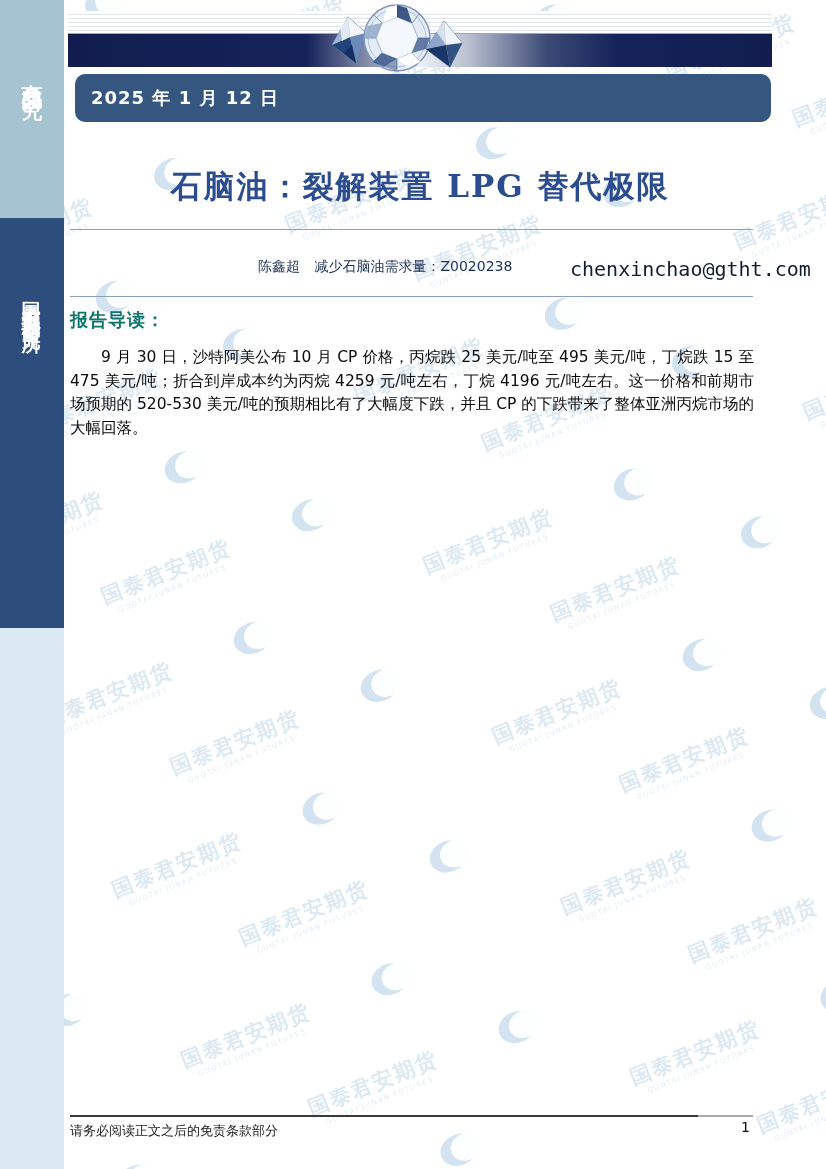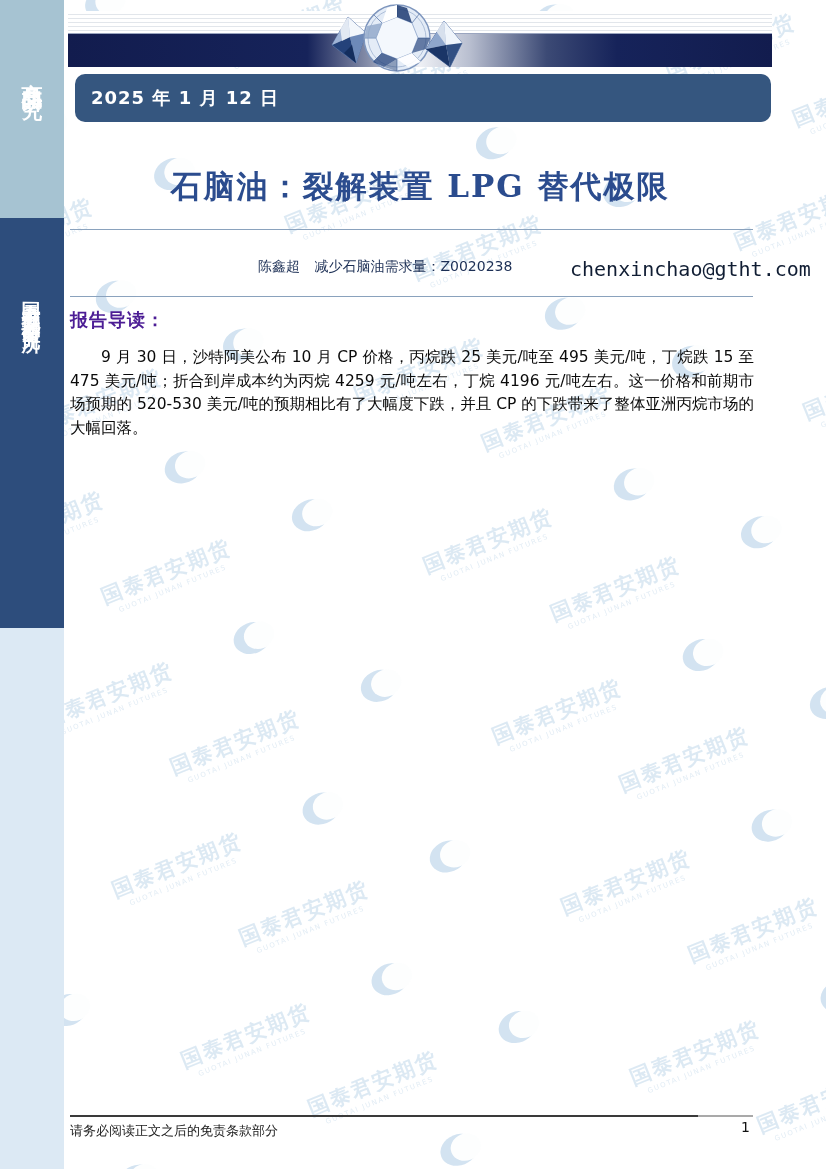--- a/index.html
+++ b/index.html
@@ -47,21 +47,21 @@
   .r1{top:229px;}
   .r2{top:296px;}
   .authorwrap{position:absolute;left:258px;top:258px;z-index:2;font-size:14px;color:#1c2f55;}
   .authorwrap .credential{margin-left:10px;}
   .email{
     position:absolute;left:570px;top:257px;z-index:2;
     font-family:"DejaVu Sans Mono",monospace;font-size:20px;color:#101d33;
   }
   .lead{
     position:absolute;left:70px;top:308px;z-index:2;margin:0;
-    font-size:18px;font-weight:bold;color:#4c1d95;letter-spacing:1px;
+    font-size:18px;font-weight:bold;color:#0f766e;letter-spacing:1px;
   }
   .para{
     position:absolute;left:70px;width:684px;z-index:2;margin:0;
     font-size:15.5px;line-height:23.5px;color:#0a0a0a;
     text-align:justify;text-indent:2em;
   }
   .p1{top:346px;}
   .p2{top:432px;}
   
   .footline{

